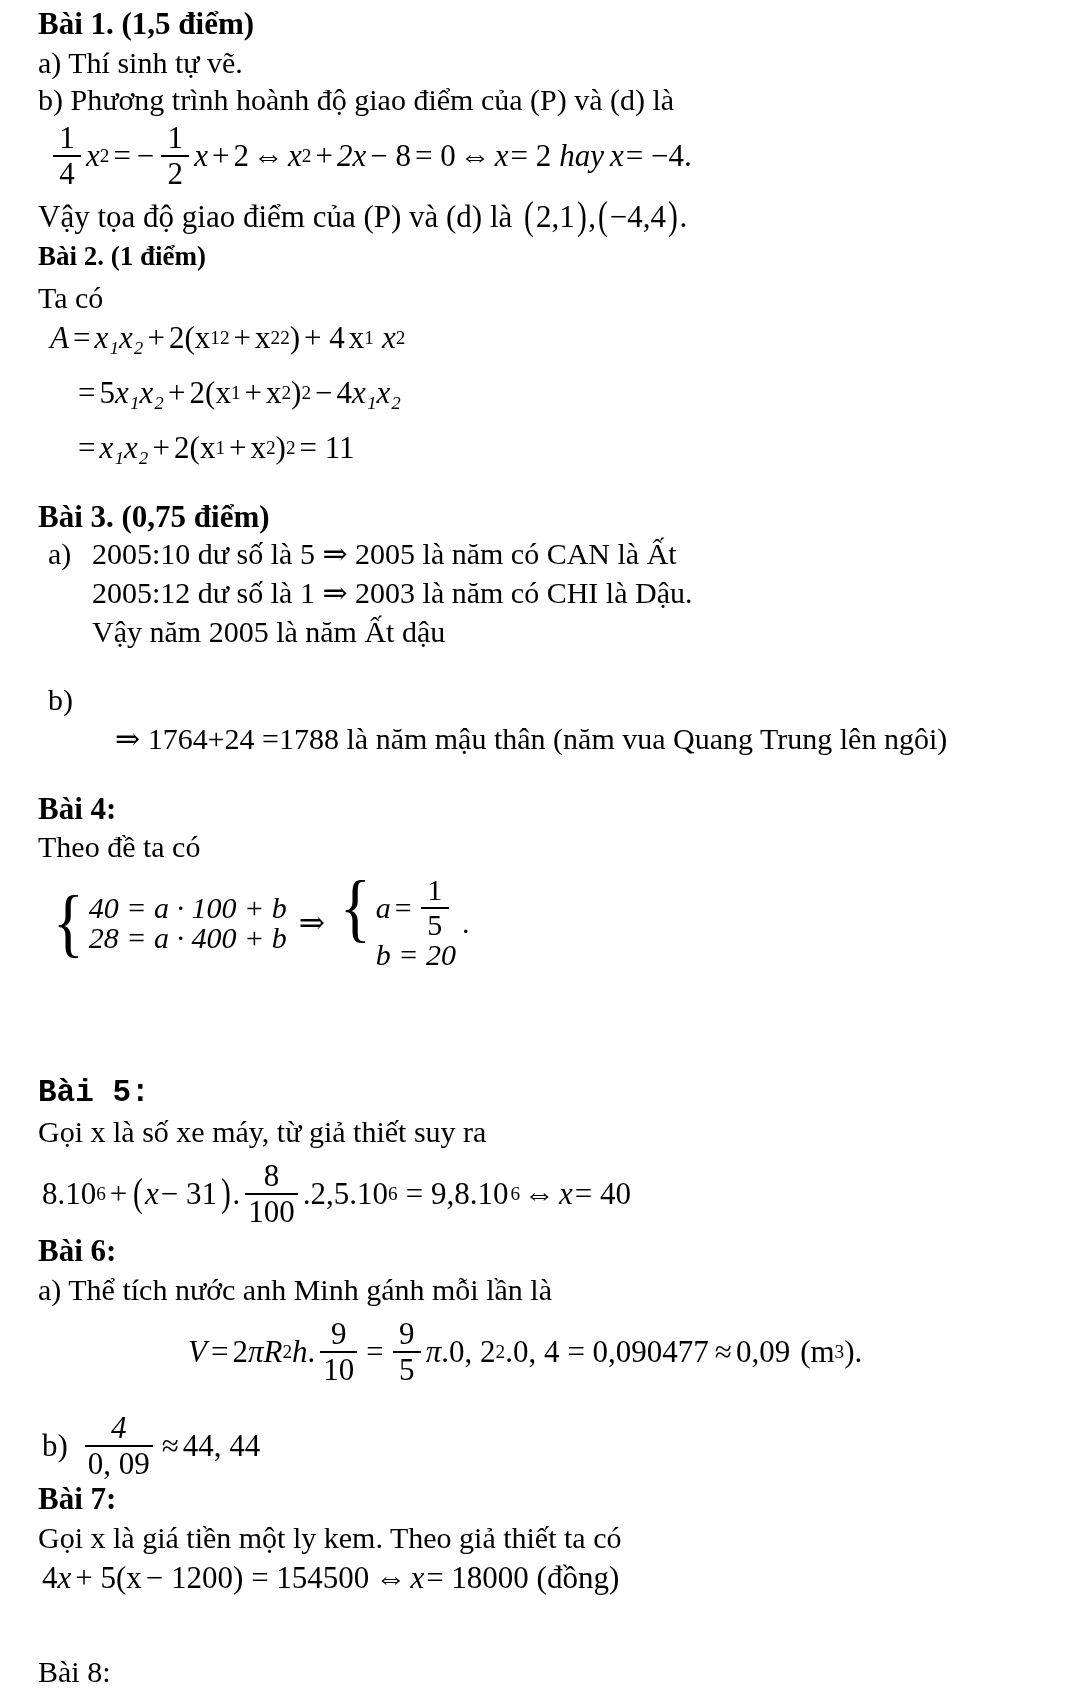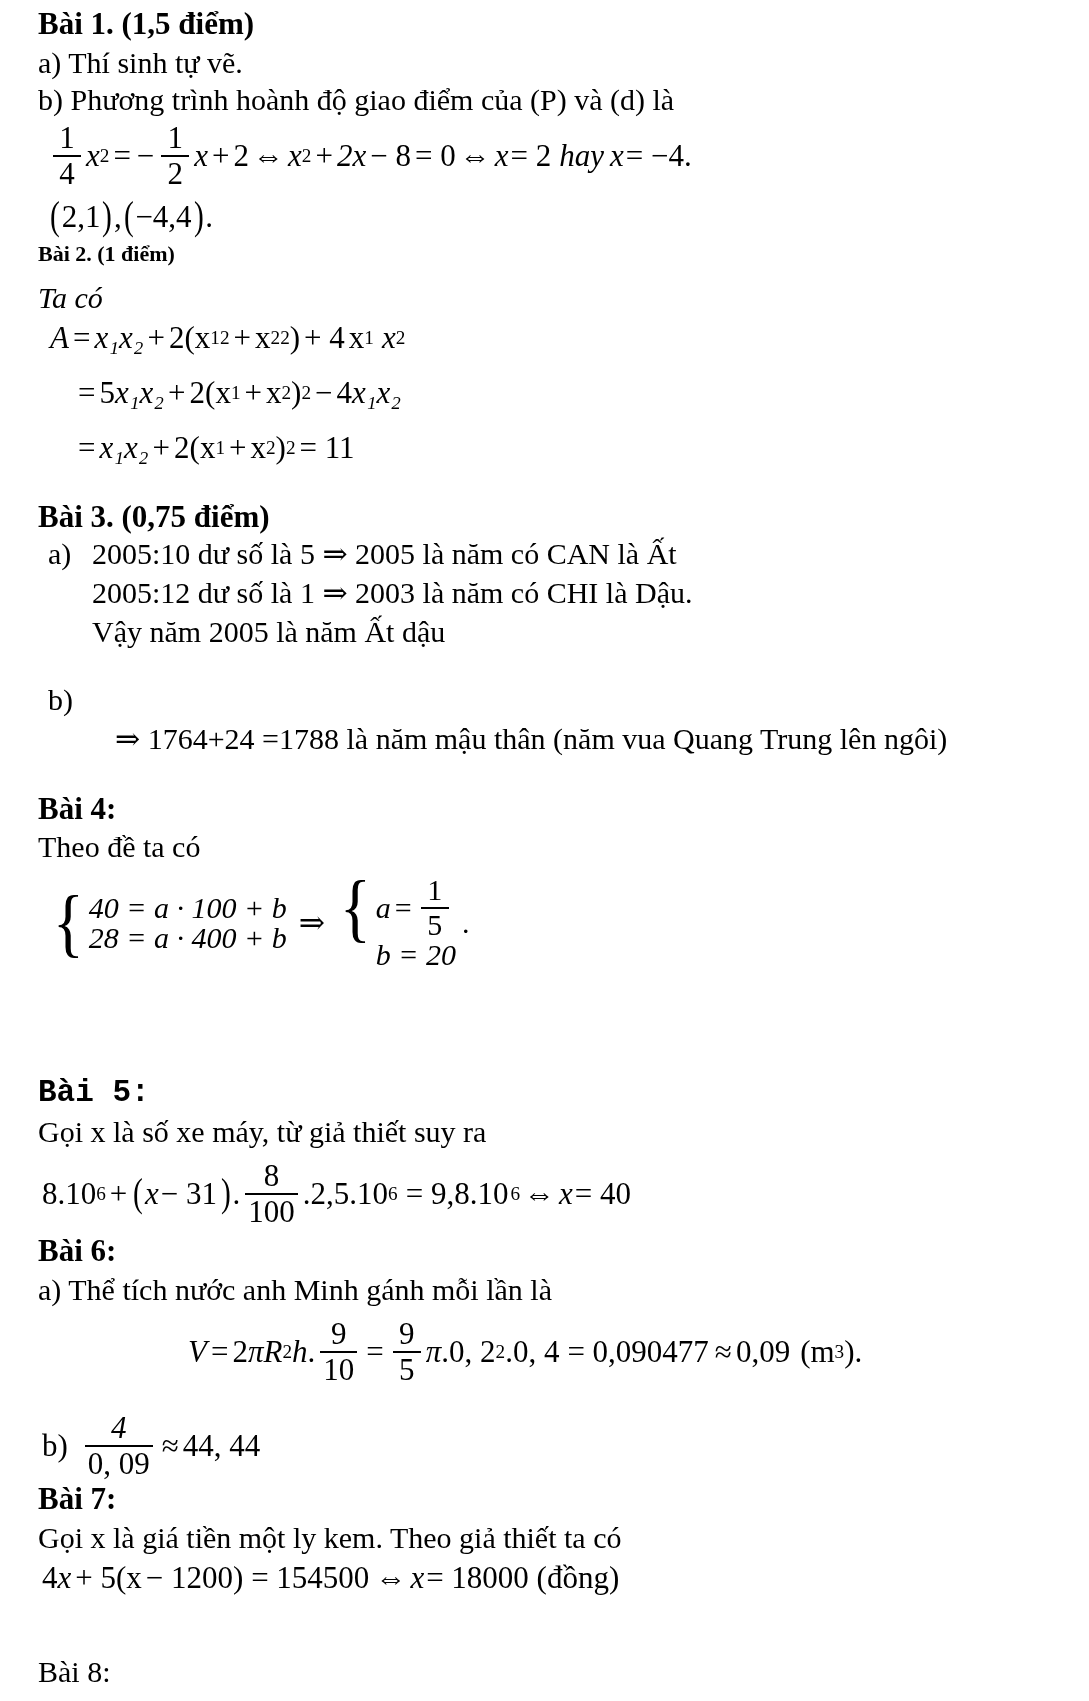--- a/index.html
+++ b/index.html
@@ -145,34 +145,35 @@
     <span class="mn">= 0</span>
     <span class="op">⇔</span>
     <span class="mi">x</span>
     <span class="opn">= 2</span>
     <span class="mi" style="padding:0 6px">hay</span>
     <span class="mi">x</span>
     <span class="opn">= −4.</span>
   </div>
 
   <div class="mathline" style="left:38px; top:196px;">
+    <span>Vậy tọa độ giao điểm của (P) và (d) là</span>
     <span class="spacer" style="width:10px"></span>
     <span class="bigparen">(</span>
       <span class="mn">2,1</span>
       <span class="bigparen">)</span>
       <span class="mn">,</span>
       <span class="bigparen">(</span>
       <span class="mn">−4,4</span>
       <span class="bigparen">)</span>
       <span class="mn">.</span>
   </div>
 
-  <div class="line bold" style="left:38px; top:243px; font-size:22px;">Bài 2. (1 điểm)</div>
-
-  <div class="line" style="left:38px; top:283px;font-style:italic;">Ta có</div>
+  <div class="line bold" style="left:38px; top:243px; font-size:27px;">Bài 2. (1 điểm)</div>
+
+  <div class="line" style="left:38px; top:283px;">Ta có</div>
 
   <div class="mathline" style="left:50px; top:322px;">
     <span class="mi">A</span>
     <span class="op">=</span>
     <span class="mi">x₁x₂</span>
     <span class="op">+</span>
     <span class="mn">2(</span>
       <span class="mn">x</span>
       <sub class="s">1</sub>
       <sup class="e">2</sup>

